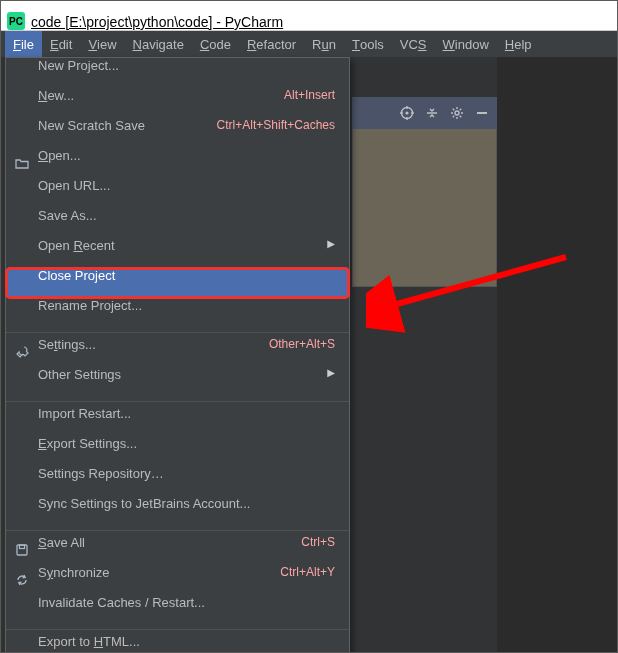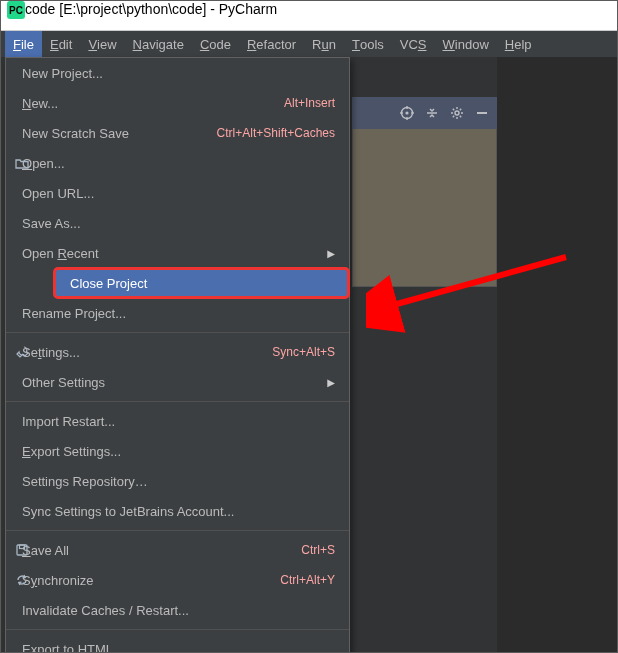--- a/index.html
+++ b/index.html
@@ -9,31 +9,32 @@
     width: 618px;
     height: 653px;
     overflow: hidden;
     position: relative;
     border: 1px solid #5a5a5a;
   }
   .title-bar {
     background: #fff;
     height: 30px;
     display: flex;
-    align-items: flex-start;
+    align-items: flex-end;
     padding: 0 6px;
+    gap: 6px;
     border-bottom: 1px solid #ccc;
   }
   .title-bar .app-icon {
     width: 18px; height: 18px;
     display:flex;align-items:center;justify-content:center;
     background:#21d789;border-radius:3px;
     font-size:10px;font-weight:bold;color:#000;
   }
-  .title-text { font-size: 14px; color:#000; }
+  .title-text { font-size: 14px; color:#000;text-decoration:underline; }
   .menu-bar {
     background: #3c3f41;
     height: 26px;
     display: flex;
     align-items: stretch;
     font-size: 13px;
     color: #bbbbbb;
     padding-left: 4px;
   }
   .menu-item {
@@ -76,31 +77,29 @@
     width:345px;
     background:#3c3f41;
     color:#bbbbbb;
     font-size:13px;
     border:1px solid #616161;
     box-shadow: 3px 3px 6px rgba(0,0,0,.4);
   }
   .menu-row {
     height:30px;
     display:flex;
-    align-items:center;
-    padding: 0 14px 0 16px;
+    padding: 0 14px 0 32px;
     position:relative;
   }
   .menu-row.selected {
     background:#4b6eaf;
     color:#fff;
     outline:3px solid #e33;
     outline-offset:-2px;
     border-radius:4px;
-    margin-left:48px;
   }
   .menu-row .label .ul { text-decoration: underline; }
   .menu-row .shortcut {
     margin-left:auto;
     color:#fca5a5;
     font-size:12px;
   }
   .menu-row .left-icon {
     position:absolute; left:8px; top:50%; transform:translateY(-50%);
     width:16px;height:16px;
@@ -229,21 +228,21 @@
         <span class="label">Rename Project...</span>
       </div>
       <div class="separator"></div>
       <div class="menu-row">
         <span class="left-icon">
           <svg width="14" height="14" viewBox="0 0 14 14">
             <path d="M9 2a3 3 0 0 1 2.5 4.5L13 8l-3 3-1.5-1.5A3 3 0 0 1 4 7L2 9l3 3 3-3" fill="none" stroke="#a9b7c6" stroke-width="1.2"></path>
           </svg>
         </span>
         <span class="label">Se<span class="ul">t</span>tings...</span>
-        <span class="shortcut">Sync+Alt+S</span>
+        <span class="shortcut">Other+Alt+S</span>
       </div>
       <div class="menu-row">
         <span class="label">Other Settings</span>
         <span class="sub-arrow">▶</span>
       </div>
       <div class="separator"></div>
       <div class="menu-row">
         <span class="label">Import Restart...</span>
       </div>
       <div class="menu-row">

